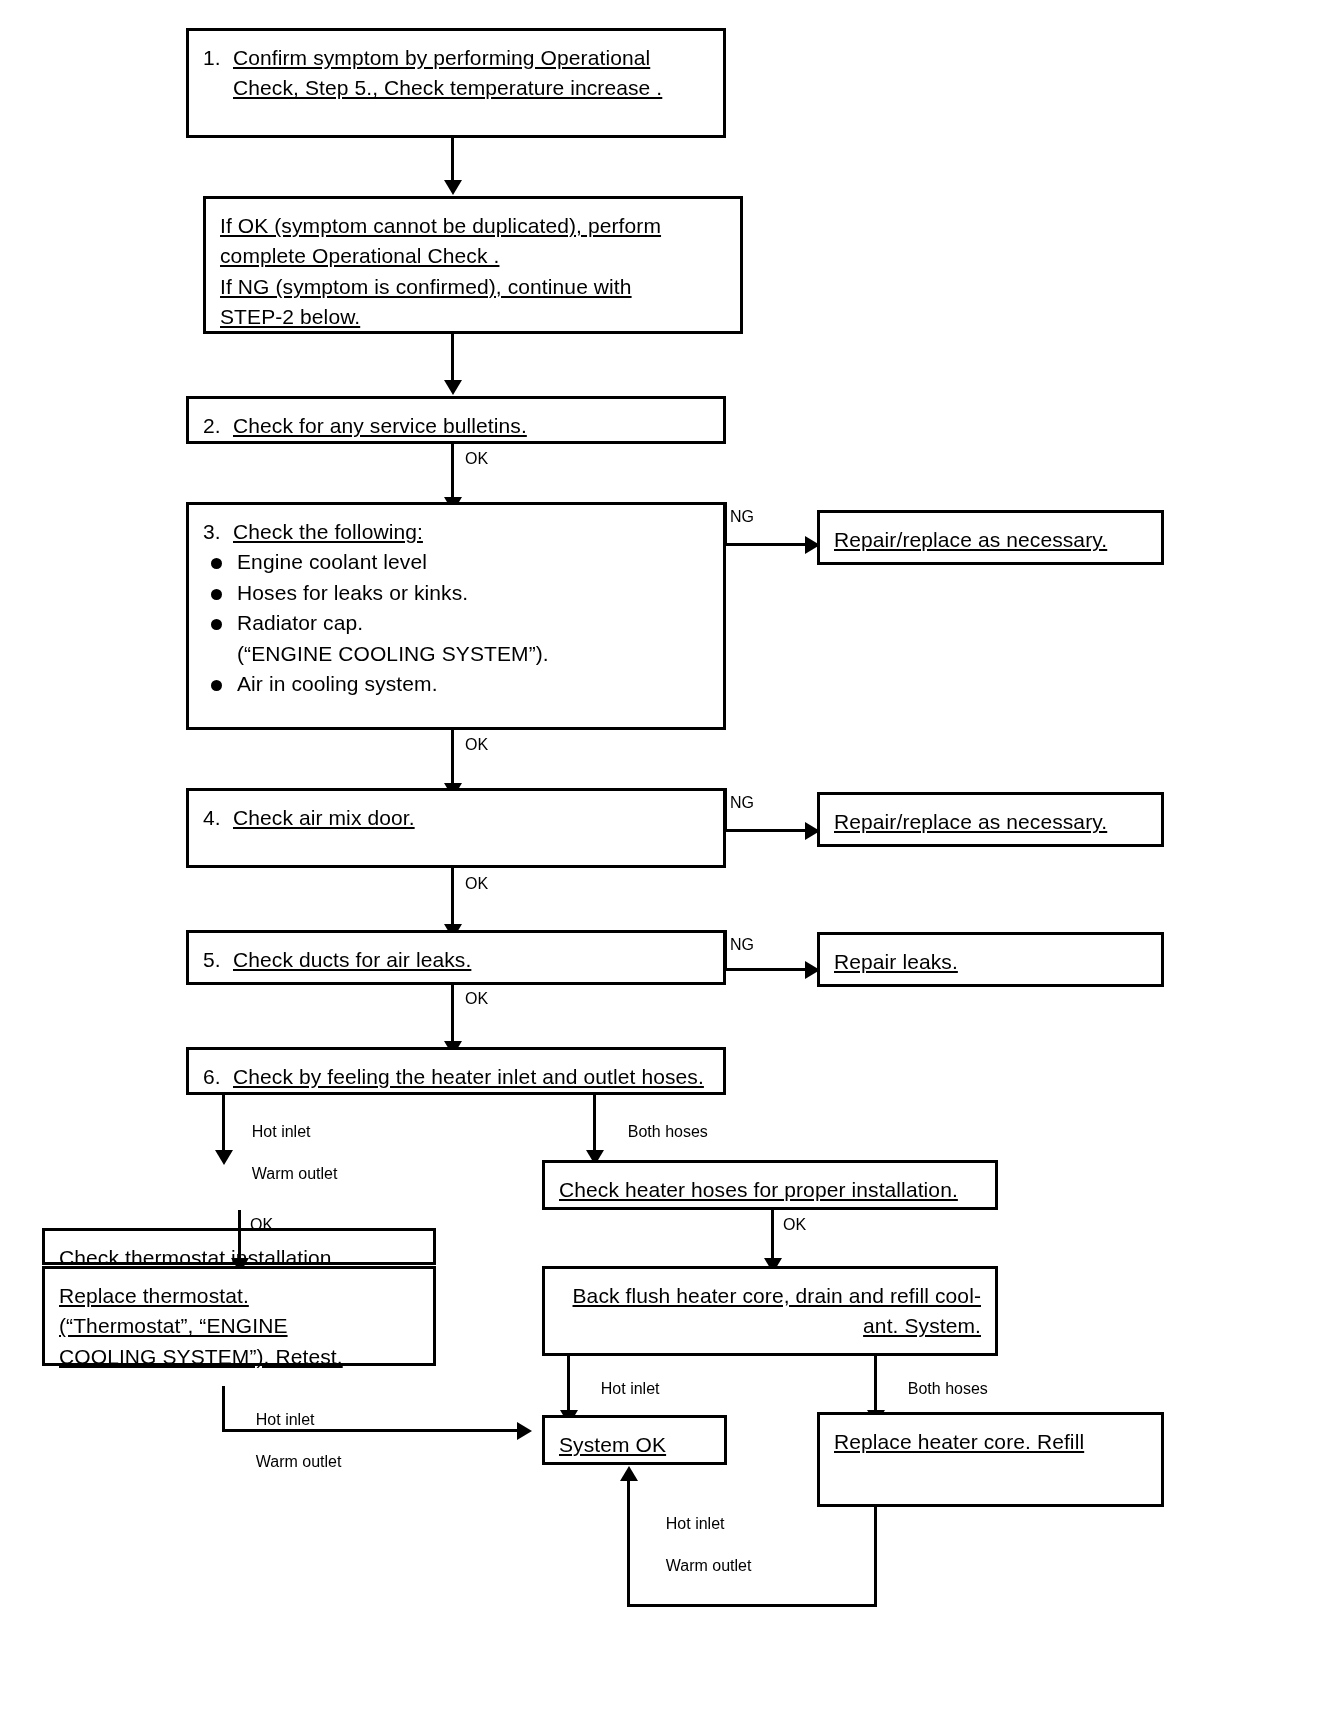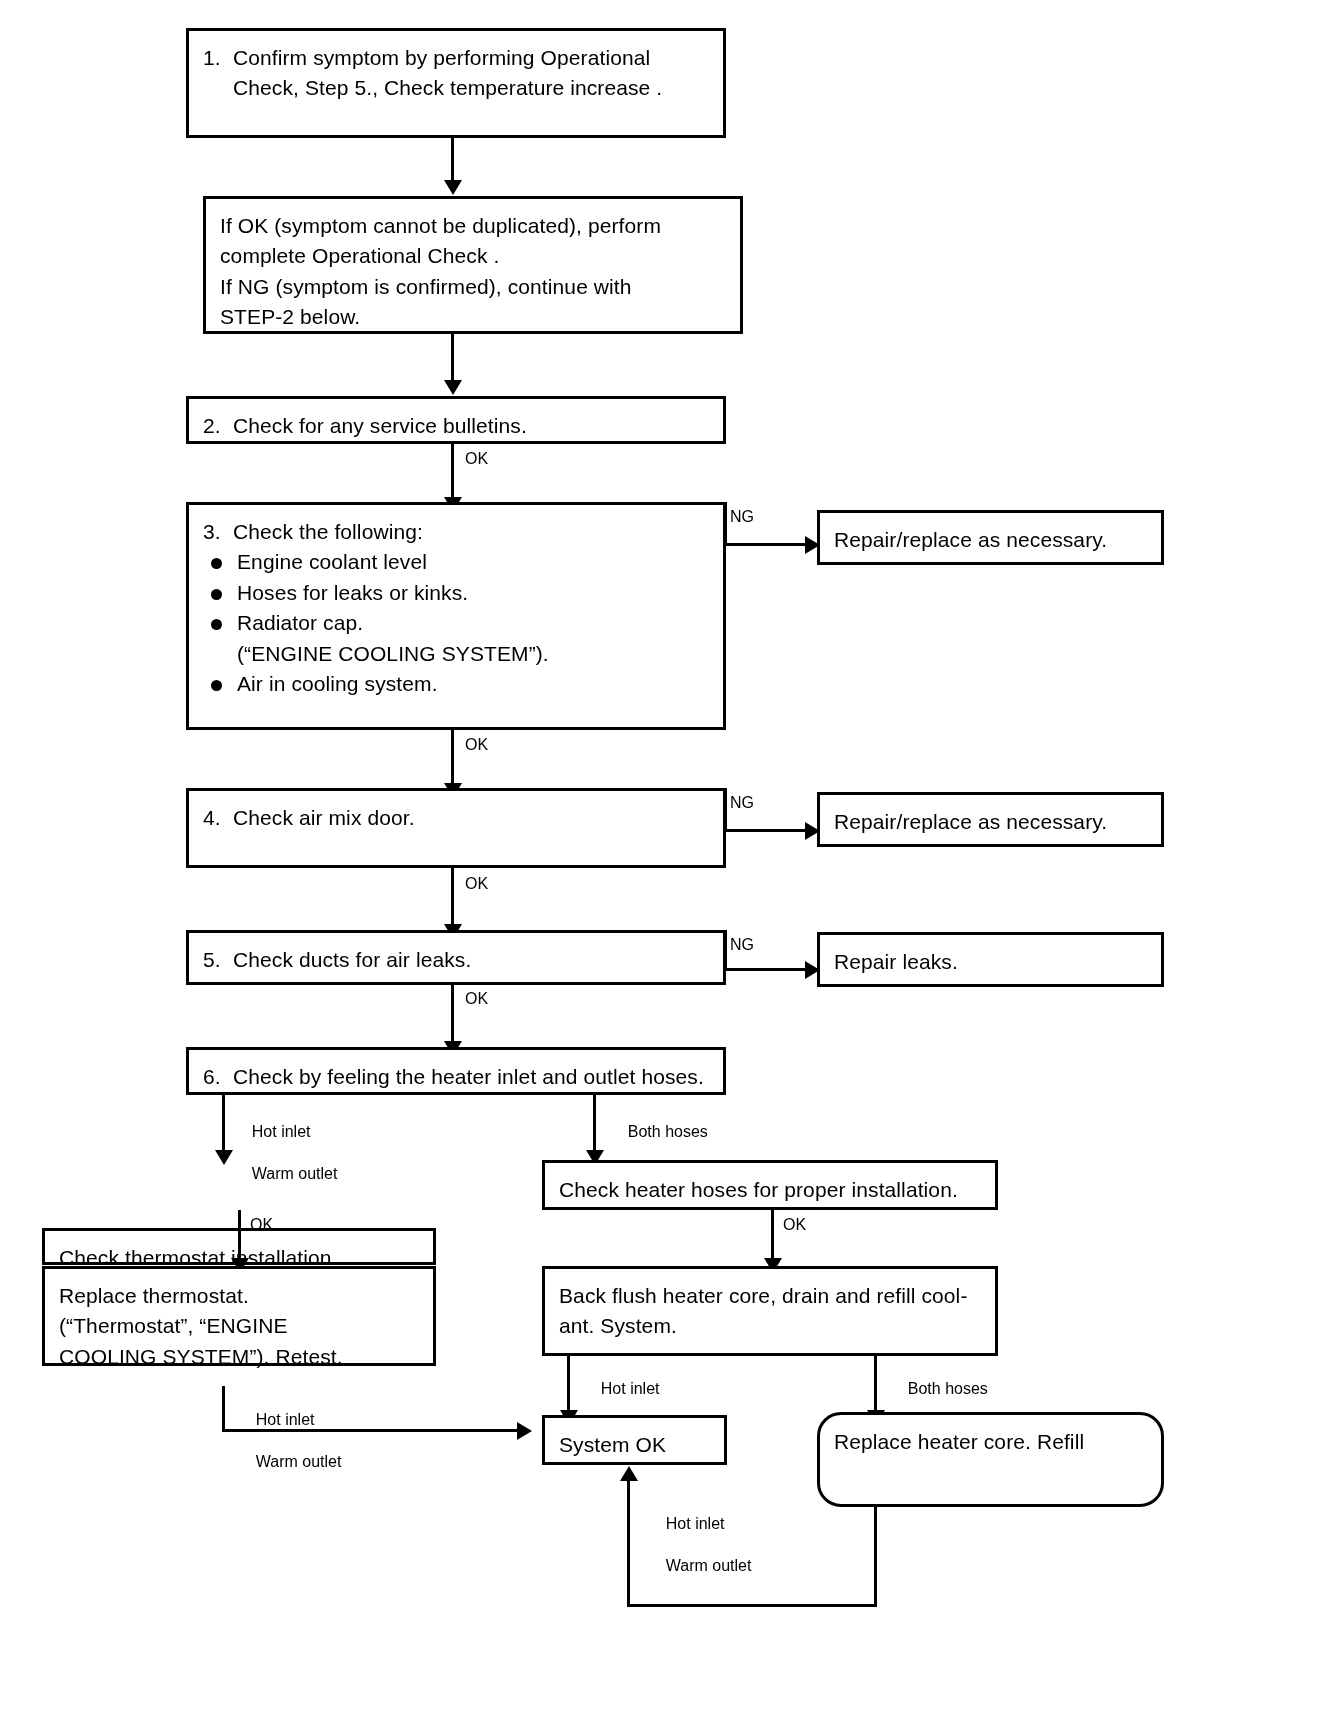--- a/index.html
+++ b/index.html
@@ -21,21 +21,21 @@
   .box {
     position: absolute;
     border: 3px solid #000000;
     background: #ffffff;
     box-sizing: border-box;
     padding: 12px 14px 10px 14px;
     font-size: 21px;
     line-height: 1.45;
     letter-spacing: 0.1px;
   }
-  .box .line { white-space: pre; }
+  .box .line { white-space: pre; text-decoration: underline; }
   .numtext {
     display: flex;
   }
   .numtext .num {
     width: 30px;
     flex: 0 0 30px;
   }
   .numtext .body { flex: 1 1 auto; }
   ul.blist {
     margin: 0;
@@ -266,21 +266,21 @@
   <div class="vline" style="left:771px; top:1210px; height:52px;"></div>
   <div class="arrow-down" style="left:764px; top:1258px;"></div>
   <div class="elabel" style="left:783px; top:1214px;">OK</div>
 
   <div class="box" style="left:42px; top:1266px; width:394px; height:100px;">
     <div class="line">Replace thermostat.</div>
     <div class="line">(“Thermostat”, “ENGINE</div>
     <div class="line">COOLING SYSTEM”). Retest.</div>
   </div>
 
-  <div class="box" style="left:542px; top:1266px; width:456px; height:90px;">
+  <div class="box" style="left:542px; top:1266px; width:456px; height:90px;text-align:right;">
     <div class="line">Back flush heater core, drain and refill cool-</div>
     <div class="line">ant. System.</div>
   </div>
 
   <div class="vline" style="left:222px; top:1386px; height:46px;"></div>
   <div class="hline" style="left:222px; top:1429px; width:300px;"></div>
   <div class="arrow-right" style="left:517px; top:1422px;"></div>
   <div class="elabel" style="left:238px; top:1388px;">
     <span>Hot inlet</span><br>
     <span>Warm outlet</span>
@@ -297,21 +297,21 @@
   <div class="arrow-down" style="left:867px; top:1410px;"></div>
   <div class="elabel" style="left:890px; top:1357px;">
     <span>Both hoses</span><br>
     <span>warm</span>
   </div>
 
   <div class="box" style="left:542px; top:1415px; width:185px; height:50px;">
     <div class="line">System OK</div>
   </div>
 
-  <div class="box" style="left:817px; top:1412px; width:347px; height:95px;border-radius:24px;">
+  <div class="box" style="left:817px; top:1412px; width:347px; height:95px;">
     <div class="line">Replace heater core. Refill</div>
   </div>
 
   <div class="vline" style="left:874px; top:1507px; height:100px;"></div>
   <div class="hline" style="left:627px; top:1604px; width:250px;"></div>
   <div class="vline" style="left:627px; top:1478px; height:128px;"></div>
   <div class="arrow-up" style="left:620px; top:1466px;"></div>
   <div class="elabel" style="left:648px; top:1492px;">
     <span>Hot inlet</span><br>
     <span>Warm outlet</span>

